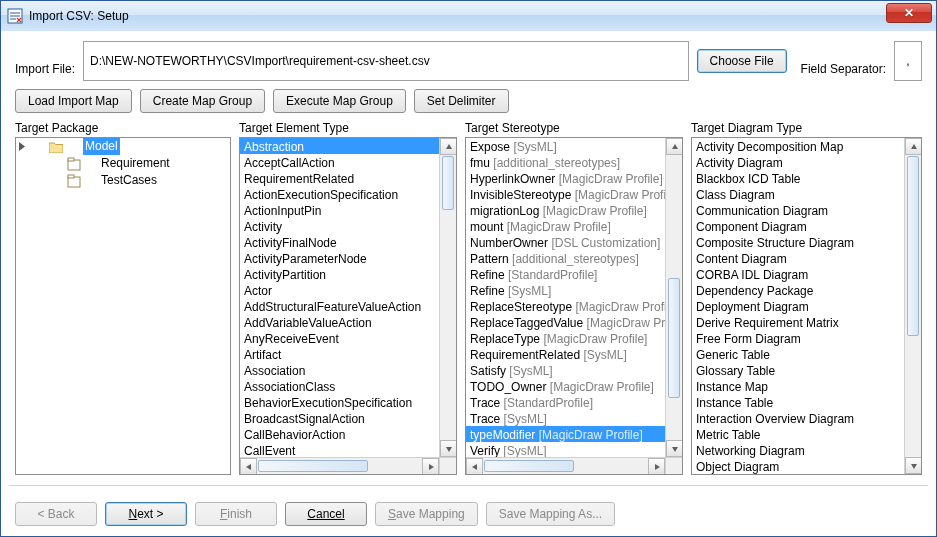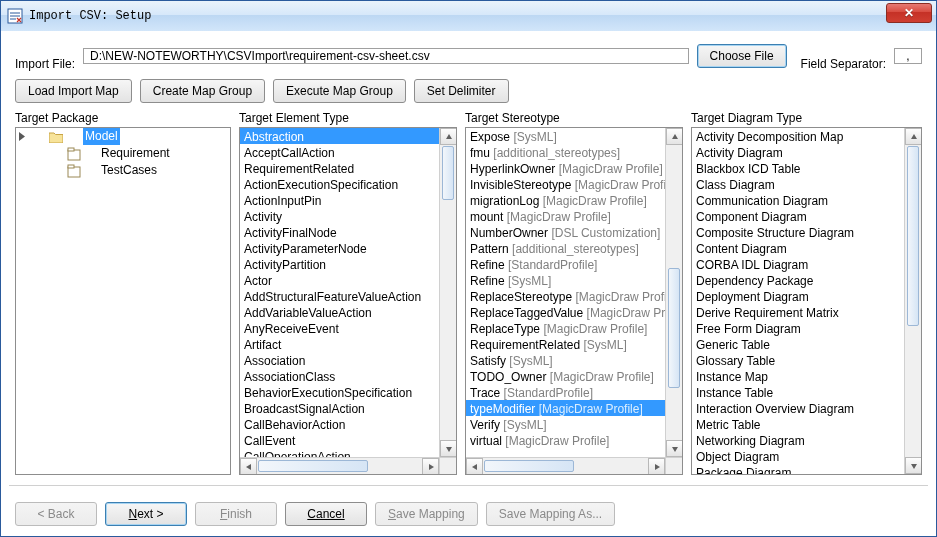--- a/index.html
+++ b/index.html
@@ -3,30 +3,30 @@
 <meta charset="utf-8">
 <style>
   * { box-sizing: border-box; font-family: "Segoe UI", Tahoma, sans-serif; font-size: 12px; }
   body { margin: 0; background: #fff; }
 
   .window { width: 937px; height: 537px; border: 1px solid #2a5a9c; display: flex; flex-direction: column; background: #fff; }
 
   .titlebar { height: 30px; background: linear-gradient(to bottom, #eaf3fb 0%, #d7e8fa 45%, #bcd7f3 46%, #d2e6fa 100%); display: flex; align-items: center; padding: 0 0 0 6px; position: relative; }
   .titlebar .ticon { width: 16px; height: 16px; margin-right: 6px; display:inline-flex; align-items:center; justify-content:center;}
   .titlebar .ticon svg { width:16px; height:16px; }
-  .titlebar .title { color: #000; font-family: Liberation Mono, monospace; }
+  .titlebar .title { color: #000; }
   .close-btn { position:absolute; right:4px; top:2px; width:46px; height:20px; background: linear-gradient(to bottom,#e67a73 0%, #d84b3f 45%, #c53126 46%, #cf3e31 100%); border:1px solid #8a2c22; border-radius:3px; display:flex; align-items:center; justify-content:center; color:#fff; font-weight:bold; text-shadow:0 1px 0 rgba(0,0,0,.4); cursor:pointer;}
   .close-btn span{ font-size:12px; }
 
   .client { flex:1; padding: 10px 14px 6px 14px; display:flex; flex-direction:column; gap:8px; }
 
   .row { display:flex; align-items:center; gap:8px; }
   .lbl { color:#000;margin-top:16px; }
 
-  input.text { height:16px; border:1px solid #a0a0a0; padding:2px 6px; background:#fff; }
+  input.text { height:40px; border:1px solid #a0a0a0; padding:2px 6px; background:#fff; }
   .import-path { flex:1; }
 
   .btn { height:24px; padding: 0 12px; background: linear-gradient(to bottom,#f6f6f6,#e3e3e3); border:1px solid #8d8d8d; border-radius:3px; cursor:pointer; color:#000; }
   .btn.primary{ border:1px solid #3c7fb1; box-shadow: inset 0 0 0 1px #a6d4f2; }
   .btn.default{ border:1px solid #3c7fb1; box-shadow: inset 0 0 0 1px #a6d4f2; }
   .btn[disabled]{ color:#8a8a8a; cursor:default; background:linear-gradient(to bottom,#f4f4f4,#ececec); border-color:#bbb;}
   .btn .ul{ text-decoration:underline; }
 
   .sep-field { width:28px; text-align:center; }
 
@@ -243,20 +243,21 @@
                   <li><span>Pattern</span> <span class="sec">[additional_stereotypes]</span></li>
                   <li><span>Refine</span> <span class="sec">[StandardProfile]</span></li>
                   <li><span>Refine</span> <span class="sec">[SysML]</span></li>
                   <li><span>ReplaceStereotype</span> <span class="sec">[MagicDraw Profile]</span></li>
                   <li><span>ReplaceTaggedValue</span> <span class="sec">[MagicDraw Profile]</span></li>
                   <li><span>ReplaceType</span> <span class="sec">[MagicDraw Profile]</span></li>
                   <li><span>RequirementRelated</span> <span class="sec">[SysML]</span></li>
                   <li><span>Satisfy</span> <span class="sec">[SysML]</span></li>
                   <li><span>TODO_Owner</span> <span class="sec">[MagicDraw Profile]</span></li>
                   <li><span>Trace</span> <span class="sec">[StandardProfile]</span></li>
+                  <li><span>Trace</span> <span class="sec">[SysML]</span></li>
                   <li class="sel"><span>typeModifier</span> <span class="sec">[MagicDraw Profile]</span></li>
                   <li><span>Verify</span> <span class="sec">[SysML]</span></li>
                   <li><span>virtual</span> <span class="sec">[MagicDraw Profile]</span></li>
                 </ul>
               </div>
             <div class="vscroll">
               <div class="sb-btn up">
                   <svg viewBox="0 0 8 8">
                     <path d="M4 1 L7 6 H1 Z" fill="#606060"></path>
                   </svg>

